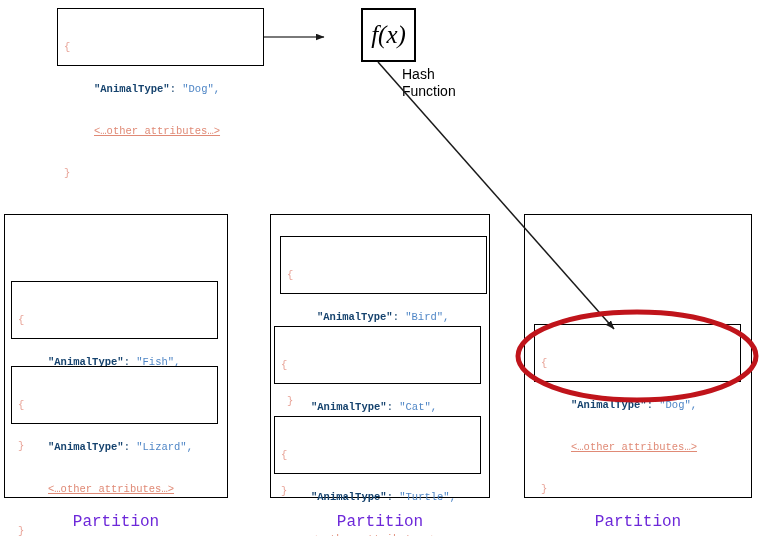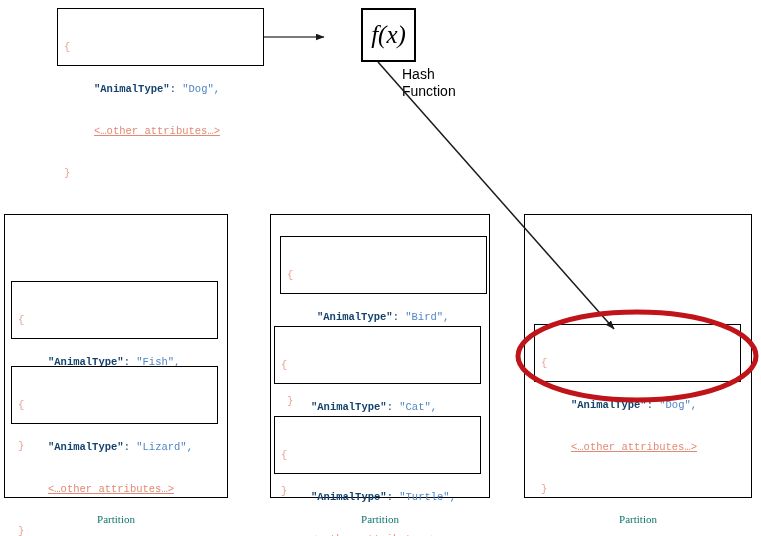--- a/index.html
+++ b/index.html
@@ -54,23 +54,23 @@
 
   
   .partition {
     position: absolute;
     box-sizing: border-box;
     border: 1.6px solid #000000;
     background: #ffffff;
   }
   .partition-label {
     position: absolute;
-    font-family: Liberation Serif, serif;
-    font-size: 11px;
-    color: #0f766e;
+    font-family: Liberation Mono, monospace;
+    font-size: 16px;
+    color: #6d28d9;
     text-align: center;
     white-space: nowrap;
   }
 
   
   .fx-box {
     position: absolute;
     box-sizing: border-box;
     border: 2px solid #000000;
     background: #ffffff;

